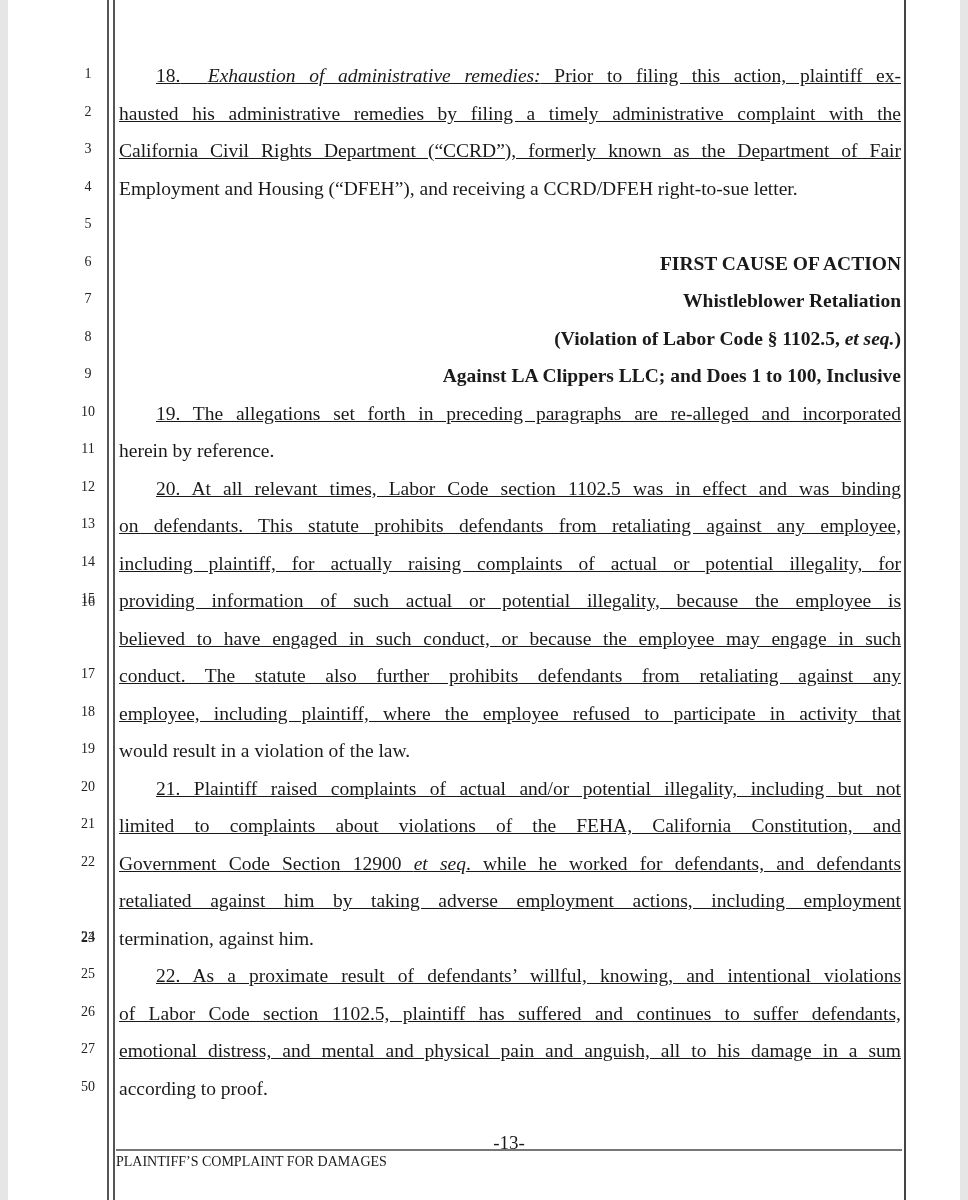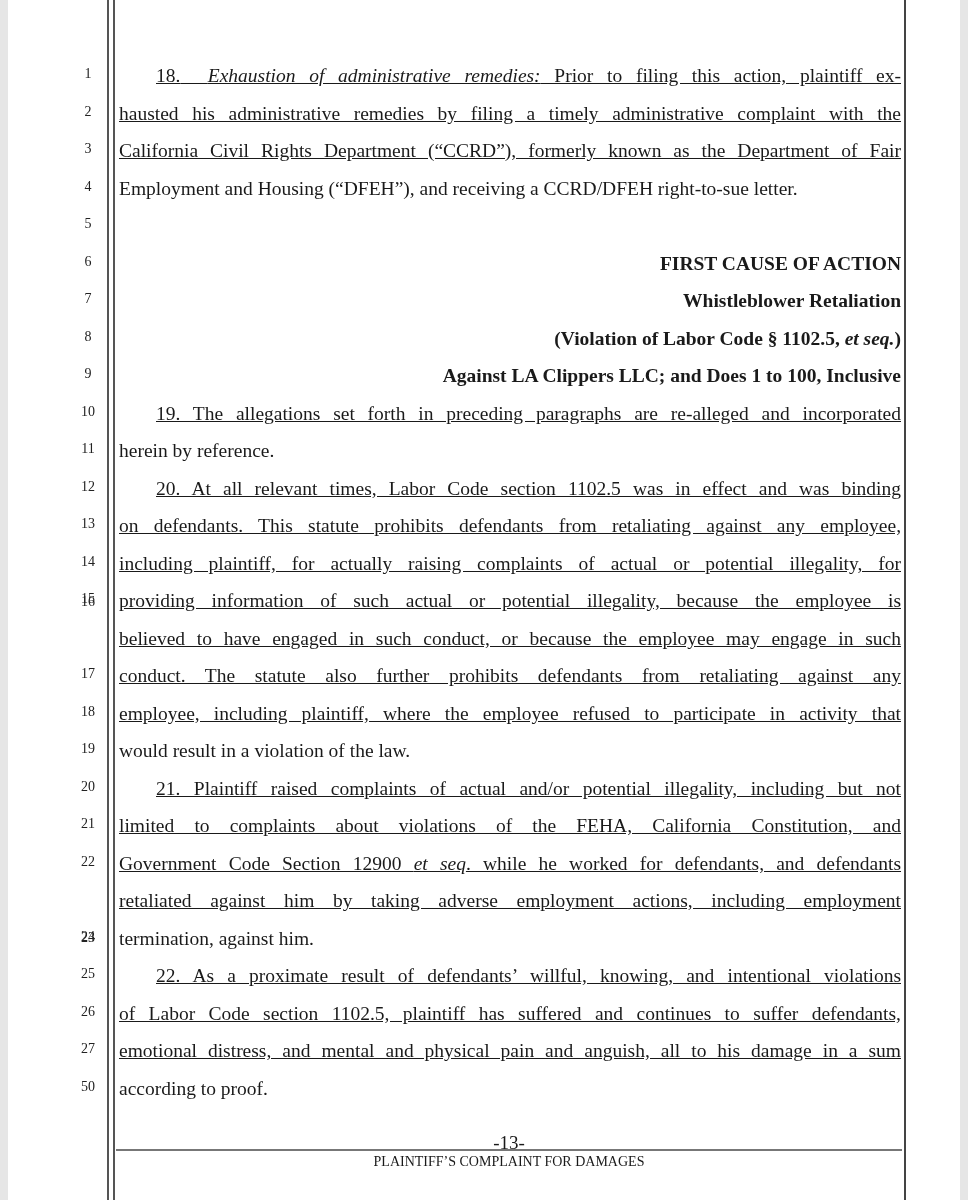--- a/index.html
+++ b/index.html
@@ -26,21 +26,21 @@
     font-size: 19.5px; line-height: 24px; white-space: nowrap;
     color: #1a1a1a;
   }
   .justify { text-align: justify; text-align-last: justify; text-decoration: underline; }
   .indent { padding-left: 37px; box-sizing: border-box; }
   .center { text-align: right; }
   .bold { font-weight: bold; }
   .u { }
   .footer-line { position: absolute; left: 108px; top: 1149px; width: 786px; height: 2px; background: #777; }
   .page-num { position: absolute; left: 108px; width: 786px; top: 1132px; text-align: center; font-size: 19px; }
-  .footer-title { position: absolute; left: 108px; width: 786px; top: 1154px; text-align: center; font-size: 14px; }
+  .footer-title { position: absolute; left: 108px; width: 786px; top: 1154px; text-align: left; font-size: 14px; }
 </style>
 </head>
 <body>
 
 <div class="page">
   <div class="rule-left-1"></div>
   <div class="rule-left-2"></div>
   <div class="rule-right"></div>
 
   <div class="line-num" style="top:66px">1</div>

